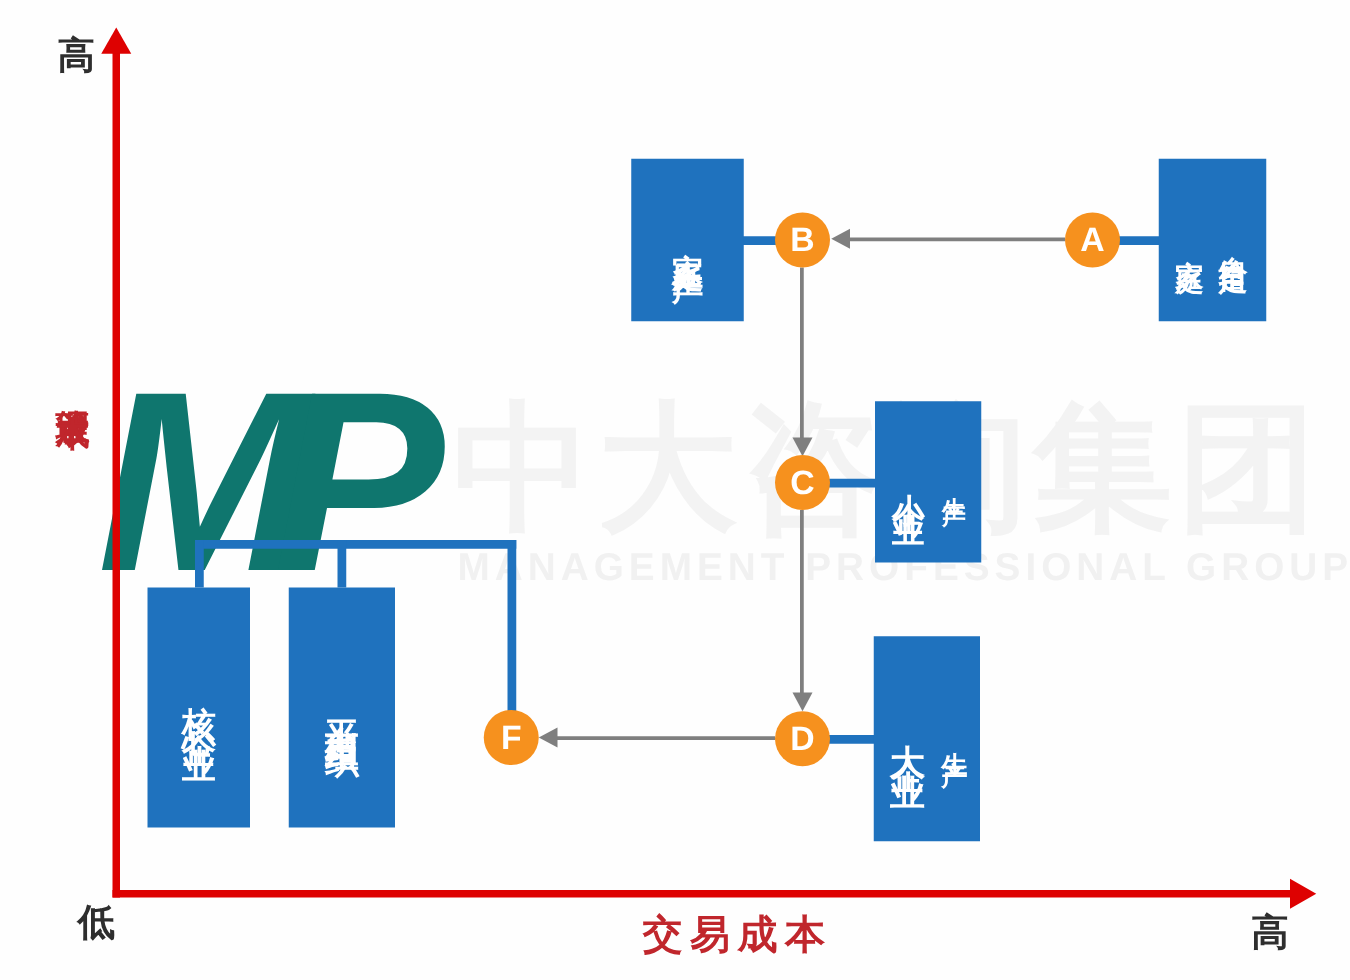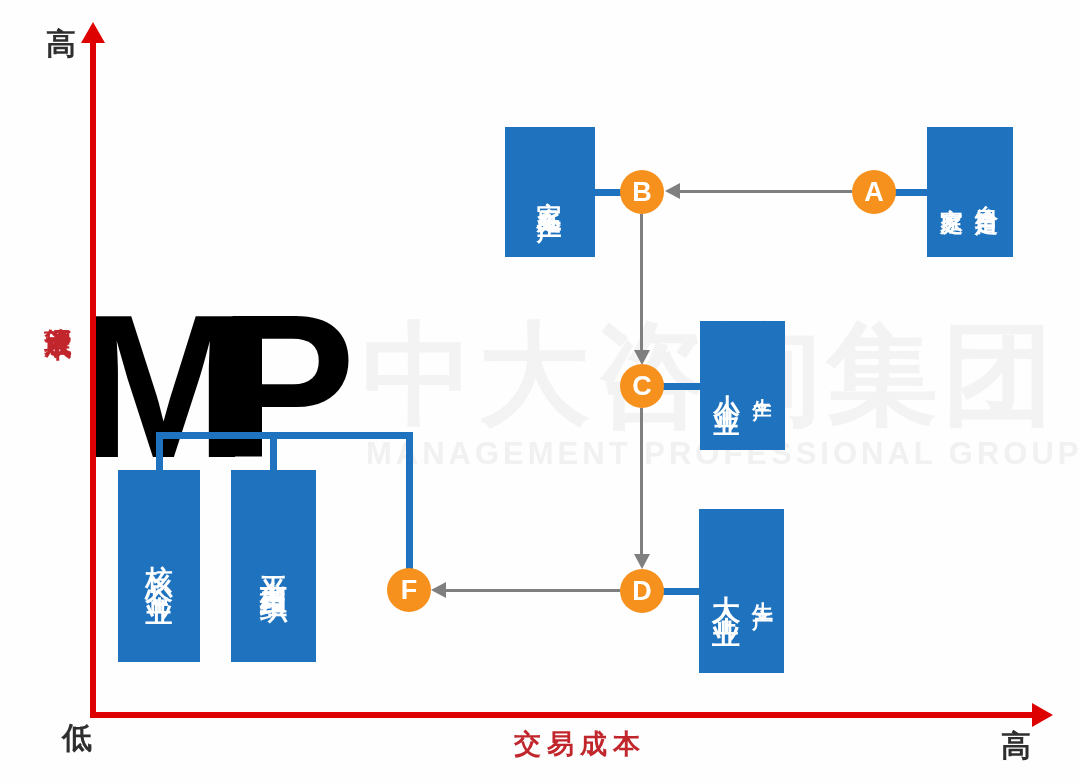--- a/index.html
+++ b/index.html
@@ -3,40 +3,40 @@
 <meta charset="utf-8">
 <style>
   * { margin:0; padding:0; box-sizing:border-box; }
   html,body { background:#ffffff; }
   #stage {
     position:relative; width:1080px; height:784px; background:#fefefe;
     overflow:hidden; font-family:"Liberation Sans", sans-serif;
   }
   
   .wm { position:absolute; color:#f3f3f3; font-weight:800; white-space:nowrap; z-index:0; user-select:none; }
-  .wm-logo { left:78px; top:268px; font-size:205px; letter-spacing:-30px; color:#000000; }
+  .wm-logo { left:78px; top:268px; font-size:205px; letter-spacing:-30px; color:#0f766e;font-style:italic; }
   .wm-cn   { left:362px; top:300px; font-size:112px; letter-spacing:4px; color:#f3f3f3; }
   .wm-en   { left:366px; top:436px; font-size:31px; letter-spacing:4px; color:#f1f1f1; }
   
   .axis { position:absolute; background:#de0101; z-index:2; }
   .y-axis-line { left:90px; top:40px; width:6px; height:678px; }
   .x-axis-line { left:90px; top:712px; width:944px; height:6px; }
   .y-arrowhead { position:absolute; left:81px; top:22px; width:0; height:0; z-index:2;
     border-left:12px solid transparent; border-right:12px solid transparent; border-bottom:21px solid #de0101; }
   .x-arrowhead { position:absolute; left:1032px; top:703px; width:0; height:0; z-index:2;
     border-top:12px solid transparent; border-bottom:12px solid transparent; border-left:21px solid #de0101; }
   .axis-end { position:absolute; color:#2e2e2e; font-size:30px; font-weight:600; z-index:2;
     font-family:"Liberation Serif", serif; }
   .lbl-high-top   { left:46px;  top:24px; }
   .lbl-low        { left:62px;  top:718px; }
   .lbl-high-right { left:1001px; top:726px; }
   .axis-title { position:absolute; color:#c0262c; font-weight:700; z-index:2;
     font-family:"Liberation Serif", serif; }
   .y-title { left:40px; top:306px; font-size:27px; writing-mode:vertical-rl; text-orientation:upright; letter-spacing:2px; }
-  .x-title { left:514px; top:726px; font-size:27px; letter-spacing:6px; }
+  .x-title { left:514px; top:726px; font-size:32px; letter-spacing:6px; }
   
   .bbox { position:absolute; background:#1f72be; color:#ffffff; z-index:3;
     display:flex; flex-direction:row; align-items:center; justify-content:center; gap:4px; }
   .vcol { writing-mode:vertical-rl; text-orientation:upright; text-align:center; font-weight:600; }
   .box-family   { left:505px; top:127px; width:90px;  height:130px; }
   .box-family .vcol { font-size:25px; letter-spacing:5px; }
   .box-self     { left:927px; top:127px; width:86px;  height:130px; }
   .box-self .vcol   { font-size:23px; letter-spacing:3px; }
   .box-small    { left:700px; top:321px; width:85px;  height:129px; }
   .box-small .main  { font-size:26px; letter-spacing:8px; }

